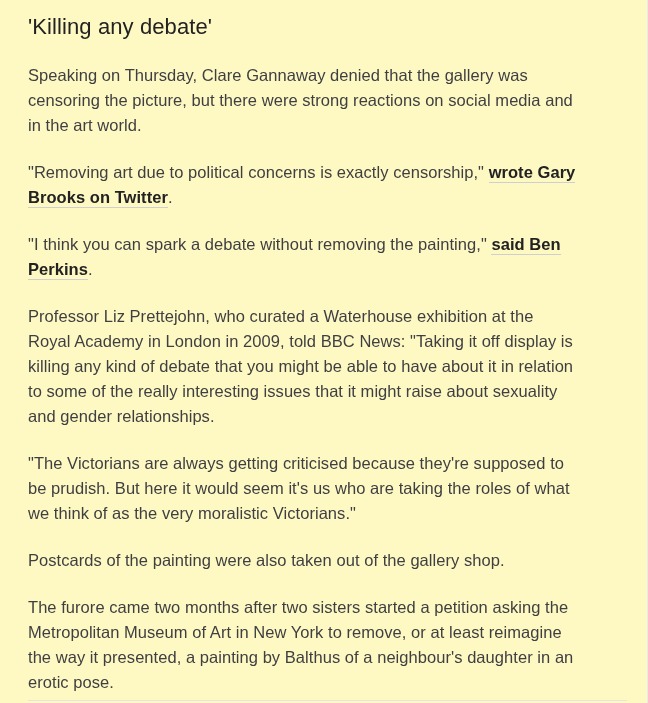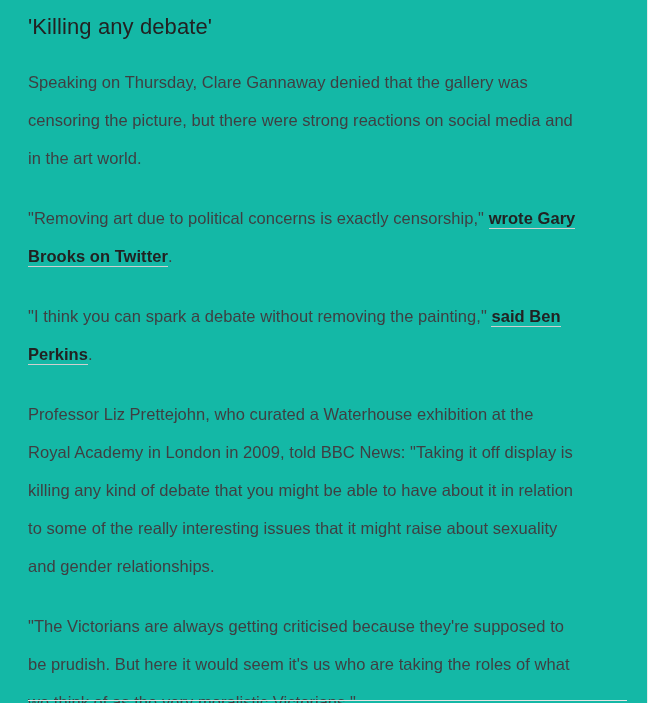--- a/index.html
+++ b/index.html
@@ -14,38 +14,38 @@
     -webkit-font-smoothing: antialiased;
     overflow: hidden;
     position: relative;
   }
   .page {
     position: relative;
     width: 648px;
     height: 703px;
     box-sizing: border-box;
     border-right: 1px solid #eaeaea;
-    background: #14b8a6;
+    background: #fef9c3;
   }
   .article {
     padding: 0 70px 0 28px;
     box-sizing: border-box;
   }
   .headline {
     font-size: 22px;
     line-height: 28px;
     font-weight: 400;
     color: #222222;
     margin: 0;
     padding-top: 13px;
     letter-spacing: 0.1px;
   }
   .para {
     font-size: 16.5px;
-    line-height: 38px;
+    line-height: 25px;
     color: #3f3f42;
     margin: 0;
     padding-top: 22px;
     letter-spacing: 0.05px;
   }
   a.inline-link {
     color: #222222;
     font-weight: 700;
     text-decoration: none;
     border-bottom: 1px solid #cfcfcf;
@@ -65,17 +65,18 @@
 
 <div class="page">
   <div class="article">
     <h2 class="headline">'Killing any debate'</h2>
     <div id="paragraph-container">
         <p class="para"><span>Speaking on Thursday, Clare Gannaway denied that the gallery was censoring the picture, but there were strong reactions on social media and in the art world.</span></p>
         <p class="para"><span>"Removing art due to political concerns is exactly censorship," </span><a class="inline-link" href="#">wrote Gary Brooks on Twitter</a><span>.</span></p>
         <p class="para"><span>"I think you can spark a debate without removing the painting," </span><a class="inline-link" href="#">said Ben Perkins</a><span>.</span></p>
         <p class="para"><span>Professor Liz Prettejohn, who curated a Waterhouse exhibition at the Royal Academy in London in 2009, told BBC News: "Taking it off display is killing any kind of debate that you might be able to have about it in relation to some of the really interesting issues that it might raise about sexuality and gender relationships.</span></p>
         <p class="para"><span>"The Victorians are always getting criticised because they're supposed to be prudish. But here it would seem it's us who are taking the roles of what we think of as the very moralistic Victorians."</span></p>
+        <p class="para"><span>Postcards of the painting were also taken out of the gallery shop.</span></p>
         <p class="para"><span>The furore came two months after two sisters started a petition asking the Metropolitan Museum of Art in New York to remove, or at least reimagine the way it presented, a painting by Balthus of a neighbour's daughter in an erotic pose.</span></p>
       </div>
   </div>
   <div class="rule"></div>
 </div>
 
 </body></html>

